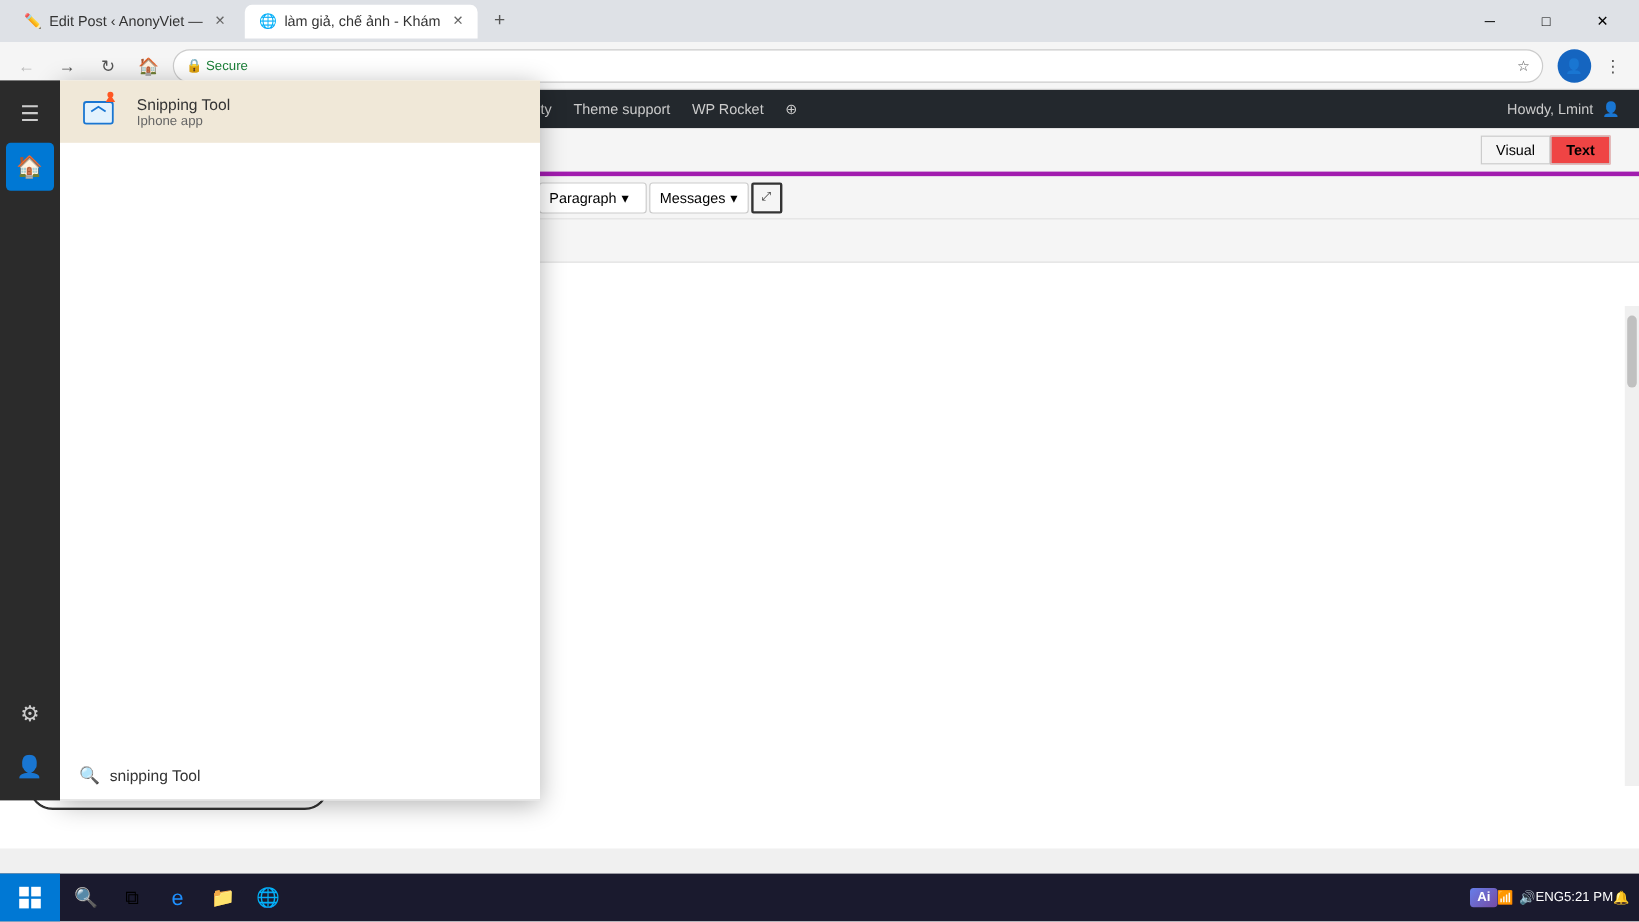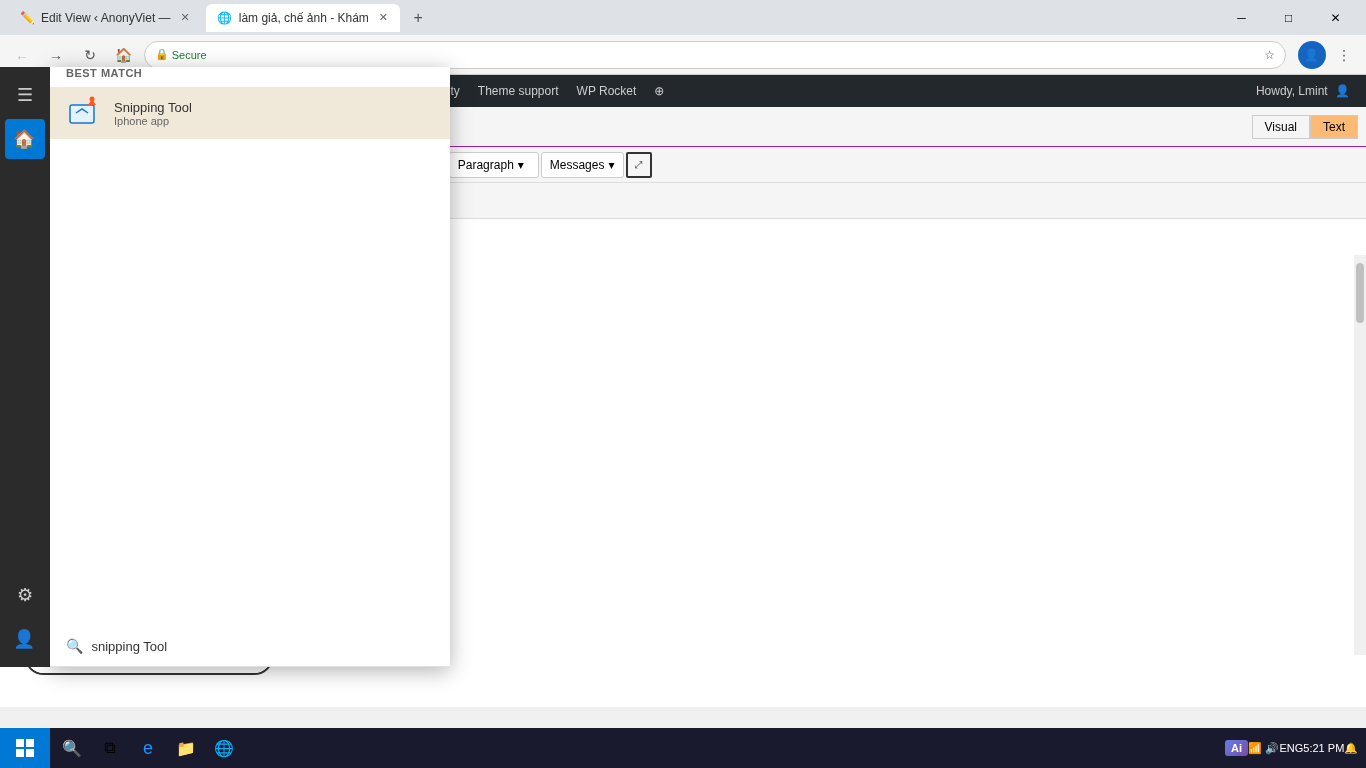--- a/index.html
+++ b/index.html
@@ -168,24 +168,24 @@
     .wp-editor-area {
       flex: 1;
       background: #fff;
       overflow: hidden;
     }
 
     
     .editor-toolbar-1 {
       height: 40px;
       background: #f5f5f5;
-      border-bottom: 1px solid #a21caf;
-      display: flex;
-      align-items: center;
-      padding: 0 8px;
+      border-bottom: 4px solid #a21caf;
+      display: flex;
+      align-items: center;
+      padding: 0 24px;
       gap: 14px;
     }
     .insert-shortcode-btn {
       display: flex;
       align-items: center;
       gap: 6px;
       padding: 4px 10px;
       background: #fff;
       border: 1px solid #ccc;
       border-radius: 3px;
@@ -197,21 +197,21 @@
       display: flex;
       gap: 0;
     }
     .vt-tab {
       padding: 4px 12px;
       font-size: 12px;
       cursor: pointer;
       border: 1px solid #ccc;
       background: #f5f5f5;
     }
-    .vt-tab.active { background: #fdba74; font-weight: 400; }
+    .vt-tab.active { background: #ef4444; font-weight: 700; }
 
     
     .editor-toolbar-2 {
       height: 36px;
       background: #f5f5f5;
       border-bottom: 1px solid #ddd;
       display: flex;
       align-items: center;
       padding: 0 8px;
       gap: 2px;
@@ -368,21 +368,21 @@
       align-items: center;
       justify-content: center;
     }
   </style>
 </head>
 <body>
 
 <div class="browser-titlebar">
   <div class="tab">
     <span>✏️</span>
-    <span>Edit View ‹ AnonyViet —</span>
+    <span>Edit Post ‹ AnonyViet —</span>
     <span class="tab-close">✕</span>
   </div>
   <div class="tab active">
     <span style="color:#1a73e8;">🌐</span>
     <span>làm giả, chế ảnh - Khám</span>
     <span class="tab-close">✕</span>
   </div>
   <div class="tab-new">+</div>
   <div class="win-controls">
     <div class="win-btn">─</div>
@@ -572,21 +572,20 @@
 
   <div class="start-left-sidebar">
     <div class="sidebar-icon-btn">☰</div>
     <div class="sidebar-icon-btn active">🏠</div>
     <div class="sidebar-spacer"></div>
     <div class="sidebar-icon-btn">⚙</div>
     <div class="sidebar-icon-btn">👤</div>
   </div>
 
   <div class="start-menu-overlay" style="left:50px;">
-    <div class="best-match-label">Best match</div>
     <div class="start-result-item">
       <div class="snipping-icon-img">
         <svg width="36" height="36" viewBox="0 0 36 36">
           <rect x="4" y="10" width="24" height="18" rx="2" fill="#e3f2fd" stroke="#1976d2" stroke-width="1.5"></rect>
           <path d="M26 4 L22 10 L30 10 Z" fill="#ff5722"></path>
           <circle cx="26" cy="4" r="2.5" fill="#ff5722"></circle>
           <path d="M10 18 L16 14 L22 18" stroke="#1976d2" stroke-width="1.5" fill="none"></path>
         </svg>
       </div>
       <div class="result-info">

